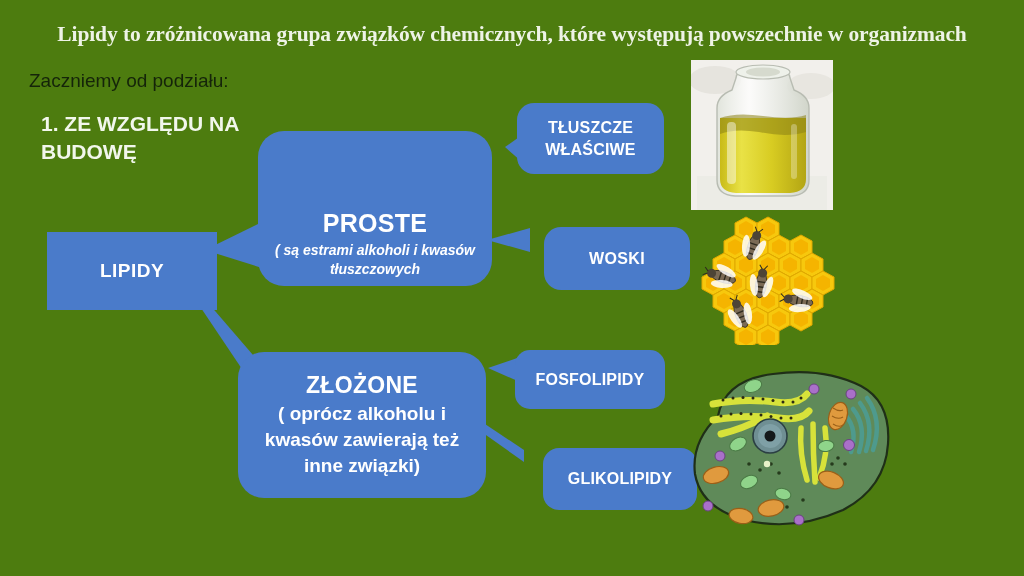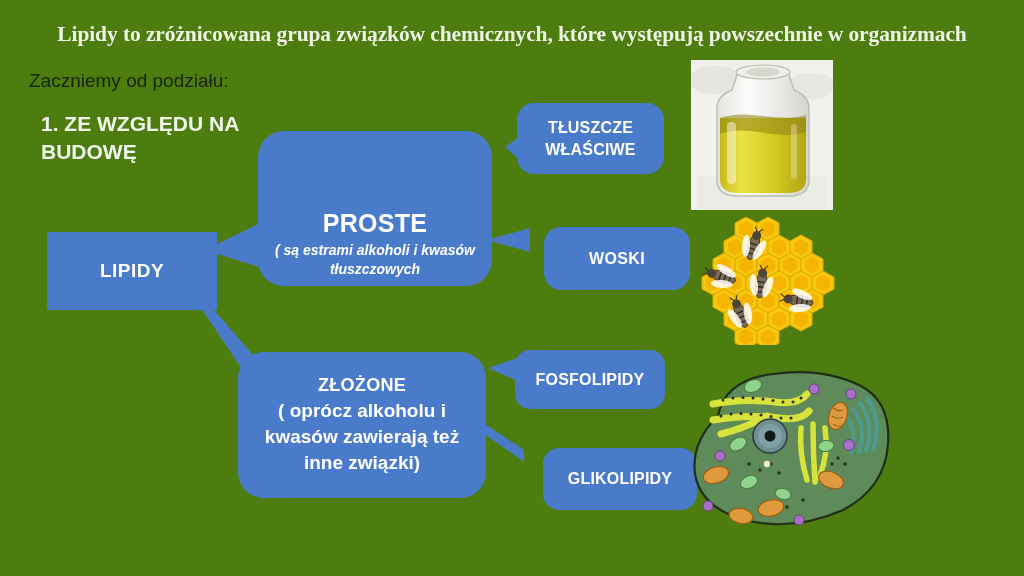--- a/index.html
+++ b/index.html
@@ -80,21 +80,21 @@
   #box-proste .head{ font-size:25px; margin-bottom:3px; letter-spacing:0.3px;}
   #box-proste .sub{ font-size:14px; font-weight:bold; line-height:1.32;font-style:italic;}
 
   #box-zlozone{
     left:238px; top:352px; width:248px; height:146px;
     border-radius:26px;
     flex-direction:column;
     line-height:1.2;
     padding:6px 8px;
   }
-  #box-zlozone .head{ font-size:18px; margin-bottom:2px; letter-spacing:0.3px;}
+  #box-zlozone .head{ font-size:23px; margin-bottom:2px; letter-spacing:0.3px;}
   #box-zlozone .sub{ font-size:19px; font-weight:bold; line-height:1.35;}
 
   #box-tluszcze{
     left:517px; top:103px; width:147px; height:71px;
     border-radius:17px;
     font-size:16px; line-height:1.35; letter-spacing:0.2px;
   }
   #box-woski{
     left:544px; top:227px; width:146px; height:63px;
     border-radius:17px;

